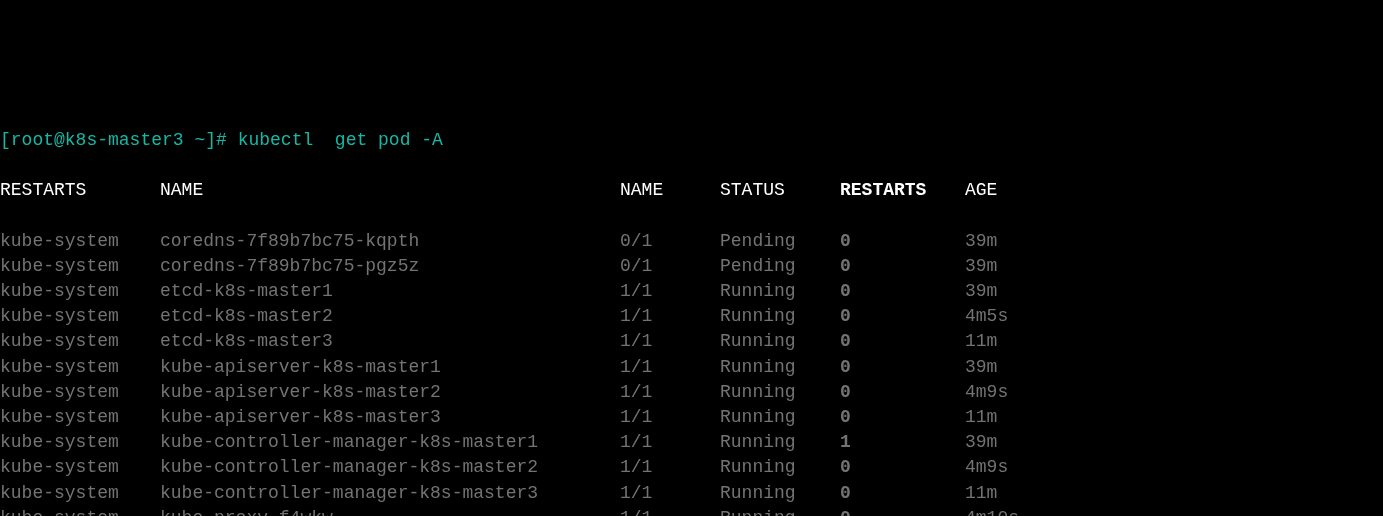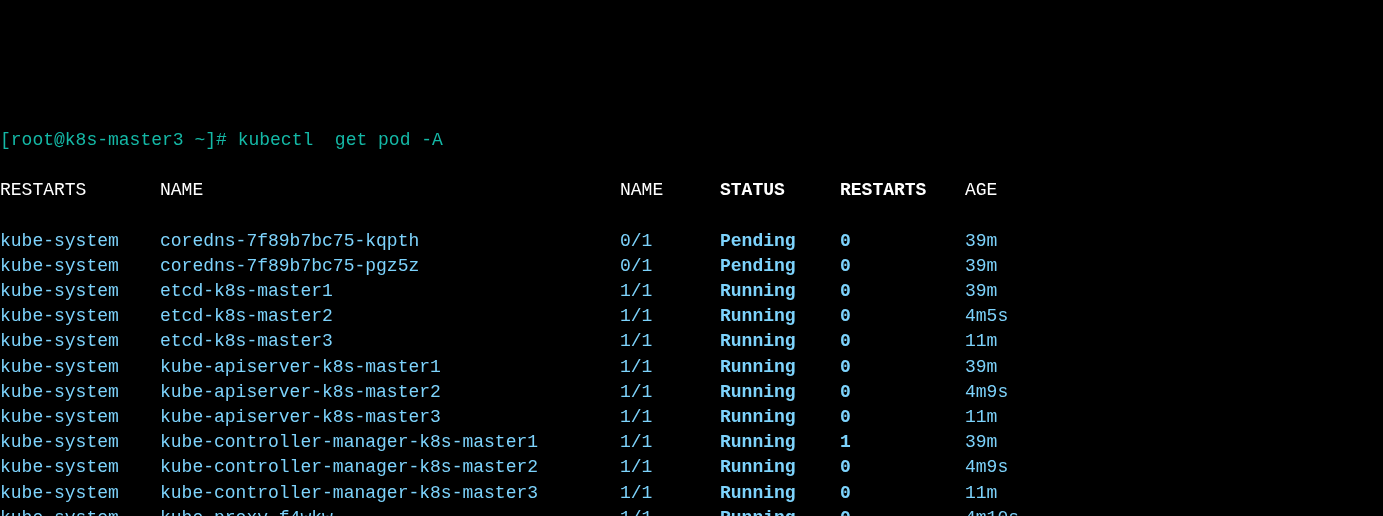--- a/index.html
+++ b/index.html
@@ -21,38 +21,37 @@
     .terminal {
       font-family: inherit;
     }
     .prompt-line {
       color: #14b8a6;
     }
     .header-row {
       color: #ffffff;
     }
     .data-row {
-      color: #7dd3fc;
+      color: #737373;
     }
     .col-namespace {
       display: inline-block;
       width: 160px;
     }
     .col-name {
       display: inline-block;
       width: 460px;
     }
     .col-ready {
       display: inline-block;
       width: 100px;
     }
     .col-status {
       display: inline-block;
       width: 120px;
-      font-weight: bold;
     }
     .col-restarts {
       display: inline-block;
       width: 125px;
       font-weight: bold;
     }
     .col-age {
       display: inline-block;
     }
   </style>

